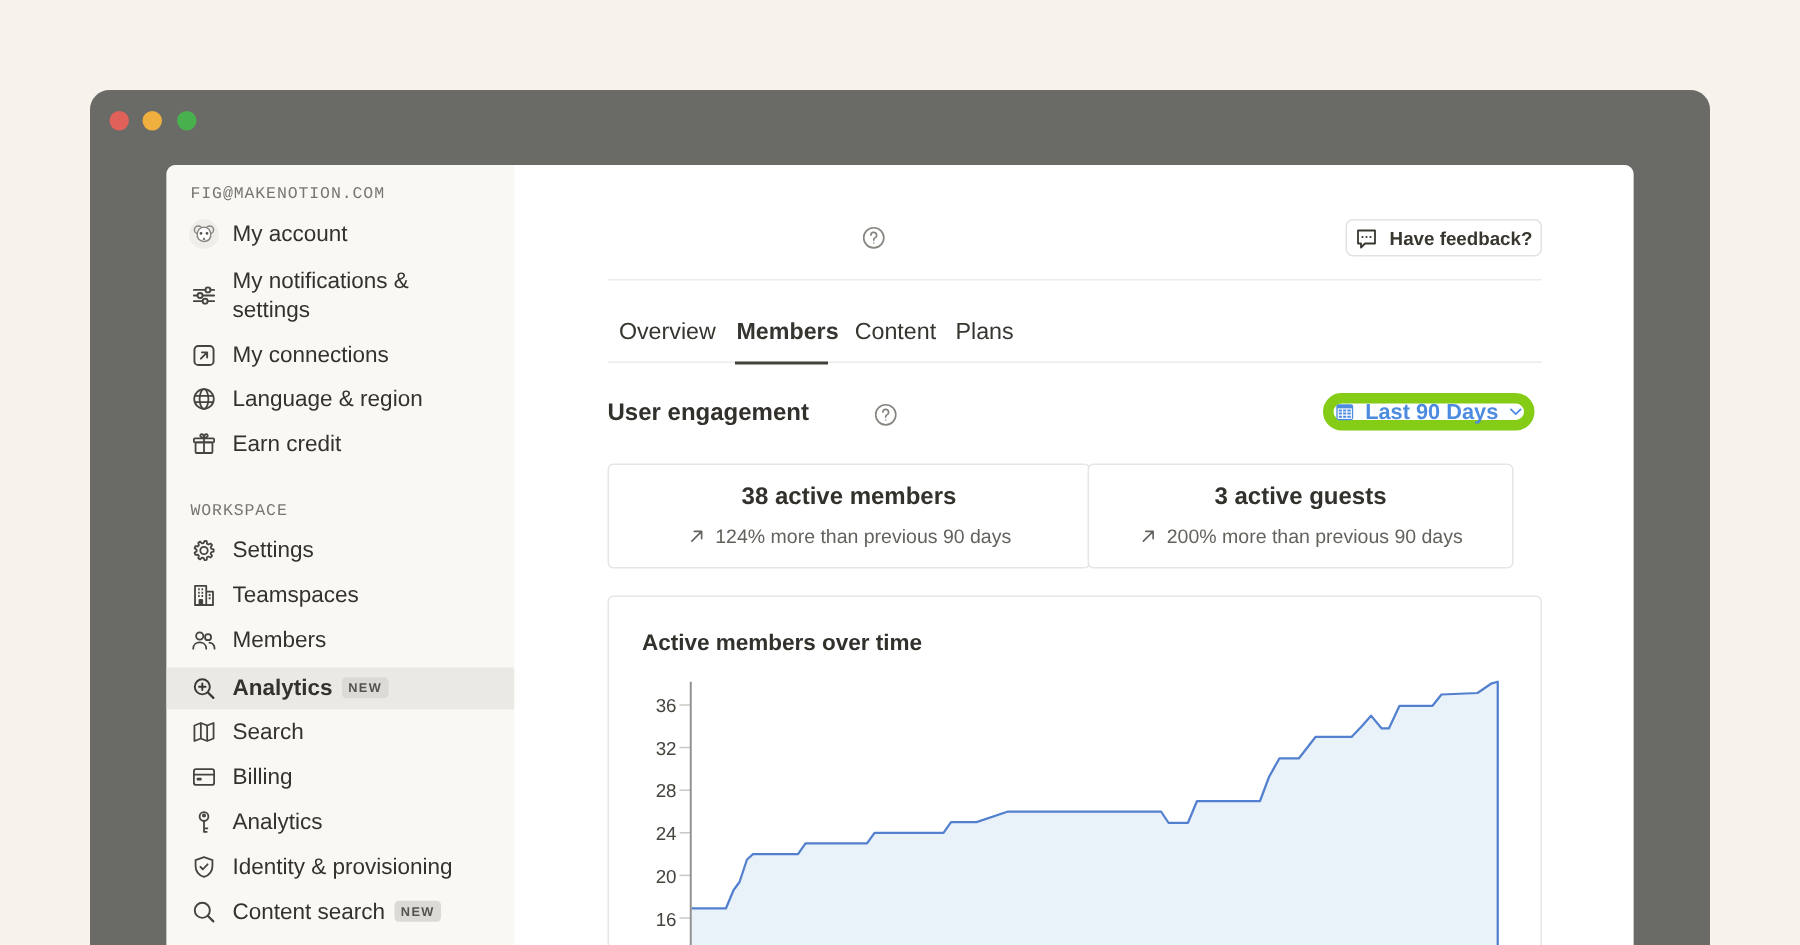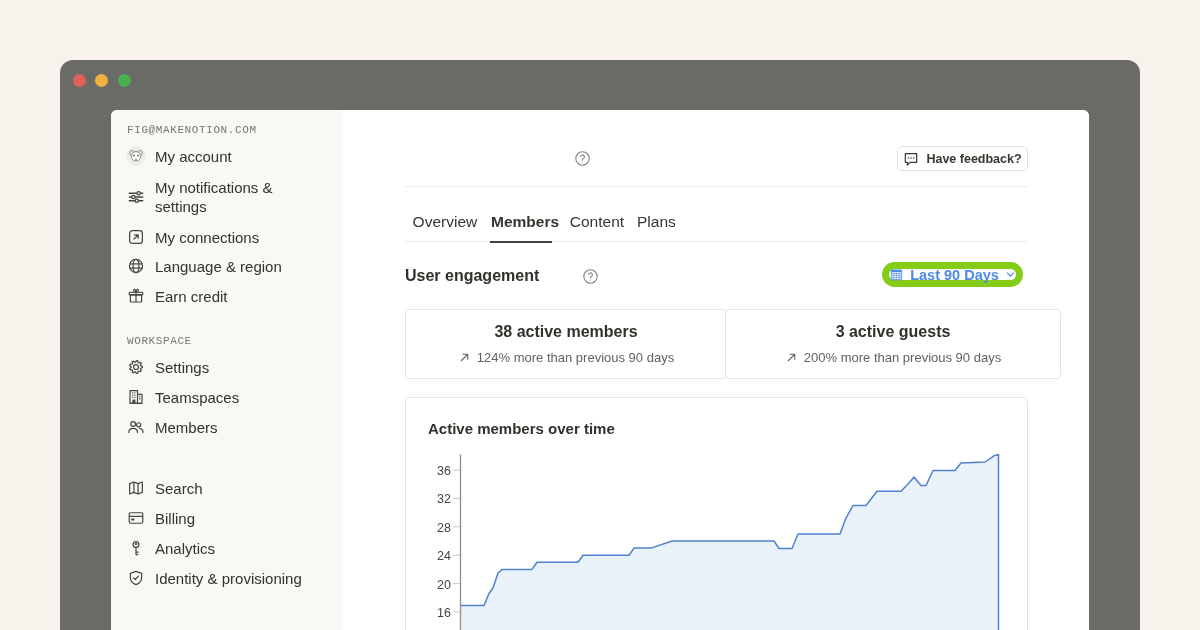--- a/index.html
+++ b/index.html
@@ -119,20 +119,29 @@
       <div class="row" style="top:302px;">
         <svg class="ic" viewBox="0 0 24 24" fill="none" stroke="#45443F" stroke-width="1.6" stroke-linecap="round">
           <circle cx="8.2" cy="8" r="3.2"></circle>
           <path d="M2.4 19.3 c0-3.6 2.6-5.6 5.8-5.6 s5.8 2 5.8 5.6"></path>
           <circle cx="15.6" cy="9" r="2.7"></circle>
           <path d="M16.8 13.9 c2.9 0.4 4.6 2.5 4.6 5.4"></path>
         </svg>
         <div class="tx">Members</div>
       </div>
 
+      <div class="row" style="top:335px;height:28px;background:#EAE9E6;">
+        <svg class="ic" viewBox="0 0 24 24" fill="none" stroke="#3A3833" stroke-width="1.7" stroke-linecap="round">
+          <circle cx="10.5" cy="10.5" r="6.7"></circle>
+          <line x1="15.5" y1="15.5" x2="20.3" y2="20.3" stroke-width="2"></line>
+          <line x1="7.6" y1="10.5" x2="13.4" y2="10.5"></line>
+            <line x1="10.5" y1="7.6" x2="10.5" y2="13.4"></line>
+        </svg>
+        <div class="tx" style="font-weight:700;">Analytics<span class="badge">NEW</span></div>
+      </div>
 
       <div class="row" style="top:363px;">
         <svg class="ic" viewBox="0 0 24 24" fill="none" stroke="#45443F" stroke-width="1.6" stroke-linejoin="round">
           <path d="M3.5 6.2 L9.2 4 L14.8 6.2 L20.5 4 V17.8 L14.8 20 L9.2 17.8 L3.5 20 Z"></path>
           <line x1="9.2" y1="4" x2="9.2" y2="17.8"></line>
             <line x1="14.8" y1="6.2" x2="14.8" y2="20"></line>
         </svg>
         <div class="tx">Search</div>
       </div>
 
@@ -155,20 +164,27 @@
       </div>
 
       <div class="row" style="top:453px;">
         <svg class="ic" viewBox="0 0 24 24" fill="none" stroke="#45443F" stroke-width="1.6" stroke-linejoin="round" stroke-linecap="round">
           <path d="M12 3.2 L19.5 5.8 V11 C19.5 16.2 16.4 19.3 12 20.8 C7.6 19.3 4.5 16.2 4.5 11 V5.8 Z"></path>
           <path d="M8.8 11.8 l2.2 2.2 l4.2-4.4"></path>
         </svg>
         <div class="tx">Identity &amp; provisioning</div>
       </div>
 
+      <div class="row" style="top:483px;">
+        <svg class="ic" viewBox="0 0 24 24" fill="none" stroke="#45443F" stroke-width="1.7" stroke-linecap="round">
+          <circle cx="10.5" cy="10.5" r="6.7"></circle>
+          <line x1="15.5" y1="15.5" x2="20.3" y2="20.3" stroke-width="2"></line>
+        </svg>
+        <div class="tx">Content search<span class="badge">NEW</span></div>
+      </div>
     </div>
     <div class="main">
       <svg class="help" style="left:232px;top:41px;" viewBox="0 0 15 15" fill="none" stroke="#87857F" stroke-width="1.1">
         <circle cx="7.5" cy="7.5" r="6.7"></circle>
         <path d="M5.6 5.8 a1.9 1.9 0 1 1 2.6 1.8 c-0.5 0.2-0.7 0.5-0.7 1.1 v0.4" stroke-linecap="round"></path>
         <circle cx="7.5" cy="11" r="0.5" fill="#87857F" stroke="none"></circle>
       </svg>
       <div class="fbbtn">
         <svg style="width:16px;height:16px;" viewBox="0 0 24 24" fill="none" stroke="#38362F" stroke-width="1.8" stroke-linejoin="round">
           <path d="M3.5 4 H20.5 V17 H10.5 L6.5 21 V17 H3.5 Z"></path>
@@ -204,21 +220,21 @@
         <svg style="width:11px;height:11px;" viewBox="0 0 24 24" fill="none" stroke="#4D8BE0" stroke-width="2.6" stroke-linecap="round" stroke-linejoin="round">
           <path d="M5 8.5 L12 15.5 L19 8.5"></path>
         </svg>
       </div>
       <div class="card" style="left:62px;top:198.5px;width:322px;height:70px;">
         <div class="cardnum">38 active members</div>
         <div class="cardsub"><svg style="width:13px;height:13px;" viewBox="0 0 24 24" fill="none" stroke="#64625D" stroke-width="2" stroke-linecap="round" stroke-linejoin="round">
               <path d="M6 18 L18 6 M9 6 h9 v9"></path>
             </svg>124% more than previous 90 days</div>
       </div>
-      <div class="card" style="left:382px;top:198.5px;width:336px;height:70px;">
+      <div class="card" style="left:382px;top:198.5px;width:284px;height:70px;">
         <div class="cardnum">3 active guests</div>
         <div class="cardsub"><svg style="width:13px;height:13px;" viewBox="0 0 24 24" fill="none" stroke="#64625D" stroke-width="2" stroke-linecap="round" stroke-linejoin="round">
               <path d="M6 18 L18 6 M9 6 h9 v9"></path>
             </svg>200% more than previous 90 days</div>
       </div>
       <div class="card" style="left:62px;top:286.5px;width:623px;height:240px;">
         <div style="position:absolute;left:22px;top:22px;font-size:15px;font-weight:700;color:#33312C;">Active members over time</div>
         <svg style="position:absolute;left:0;top:0;width:623px;height:233px;" viewBox="405 397 623 233">
           <g font-family="Liberation Sans, sans-serif" font-size="12.5" fill="#45443F" text-anchor="end">
             <text x="450" y="473.5">36</text>

